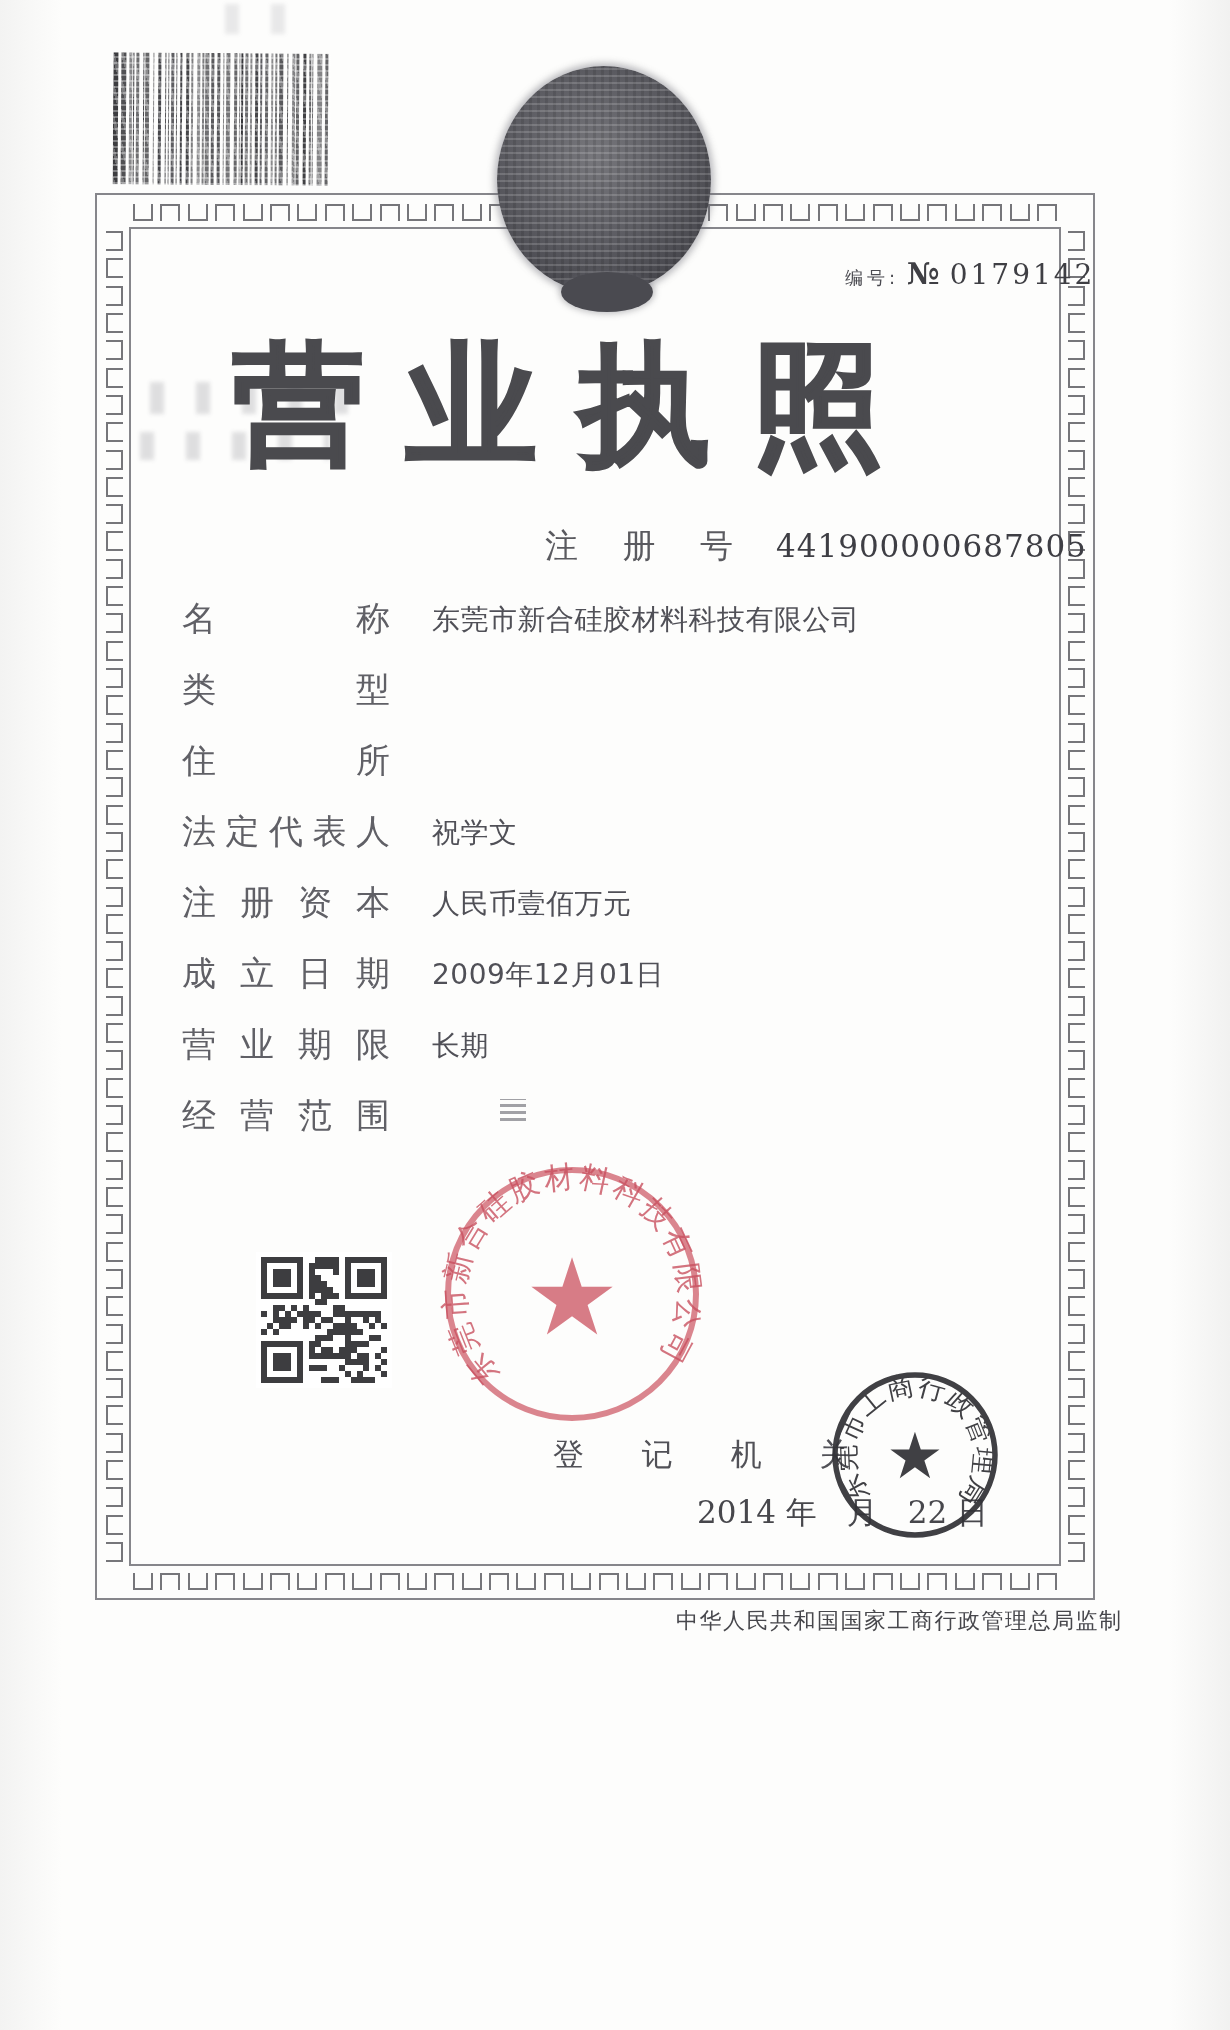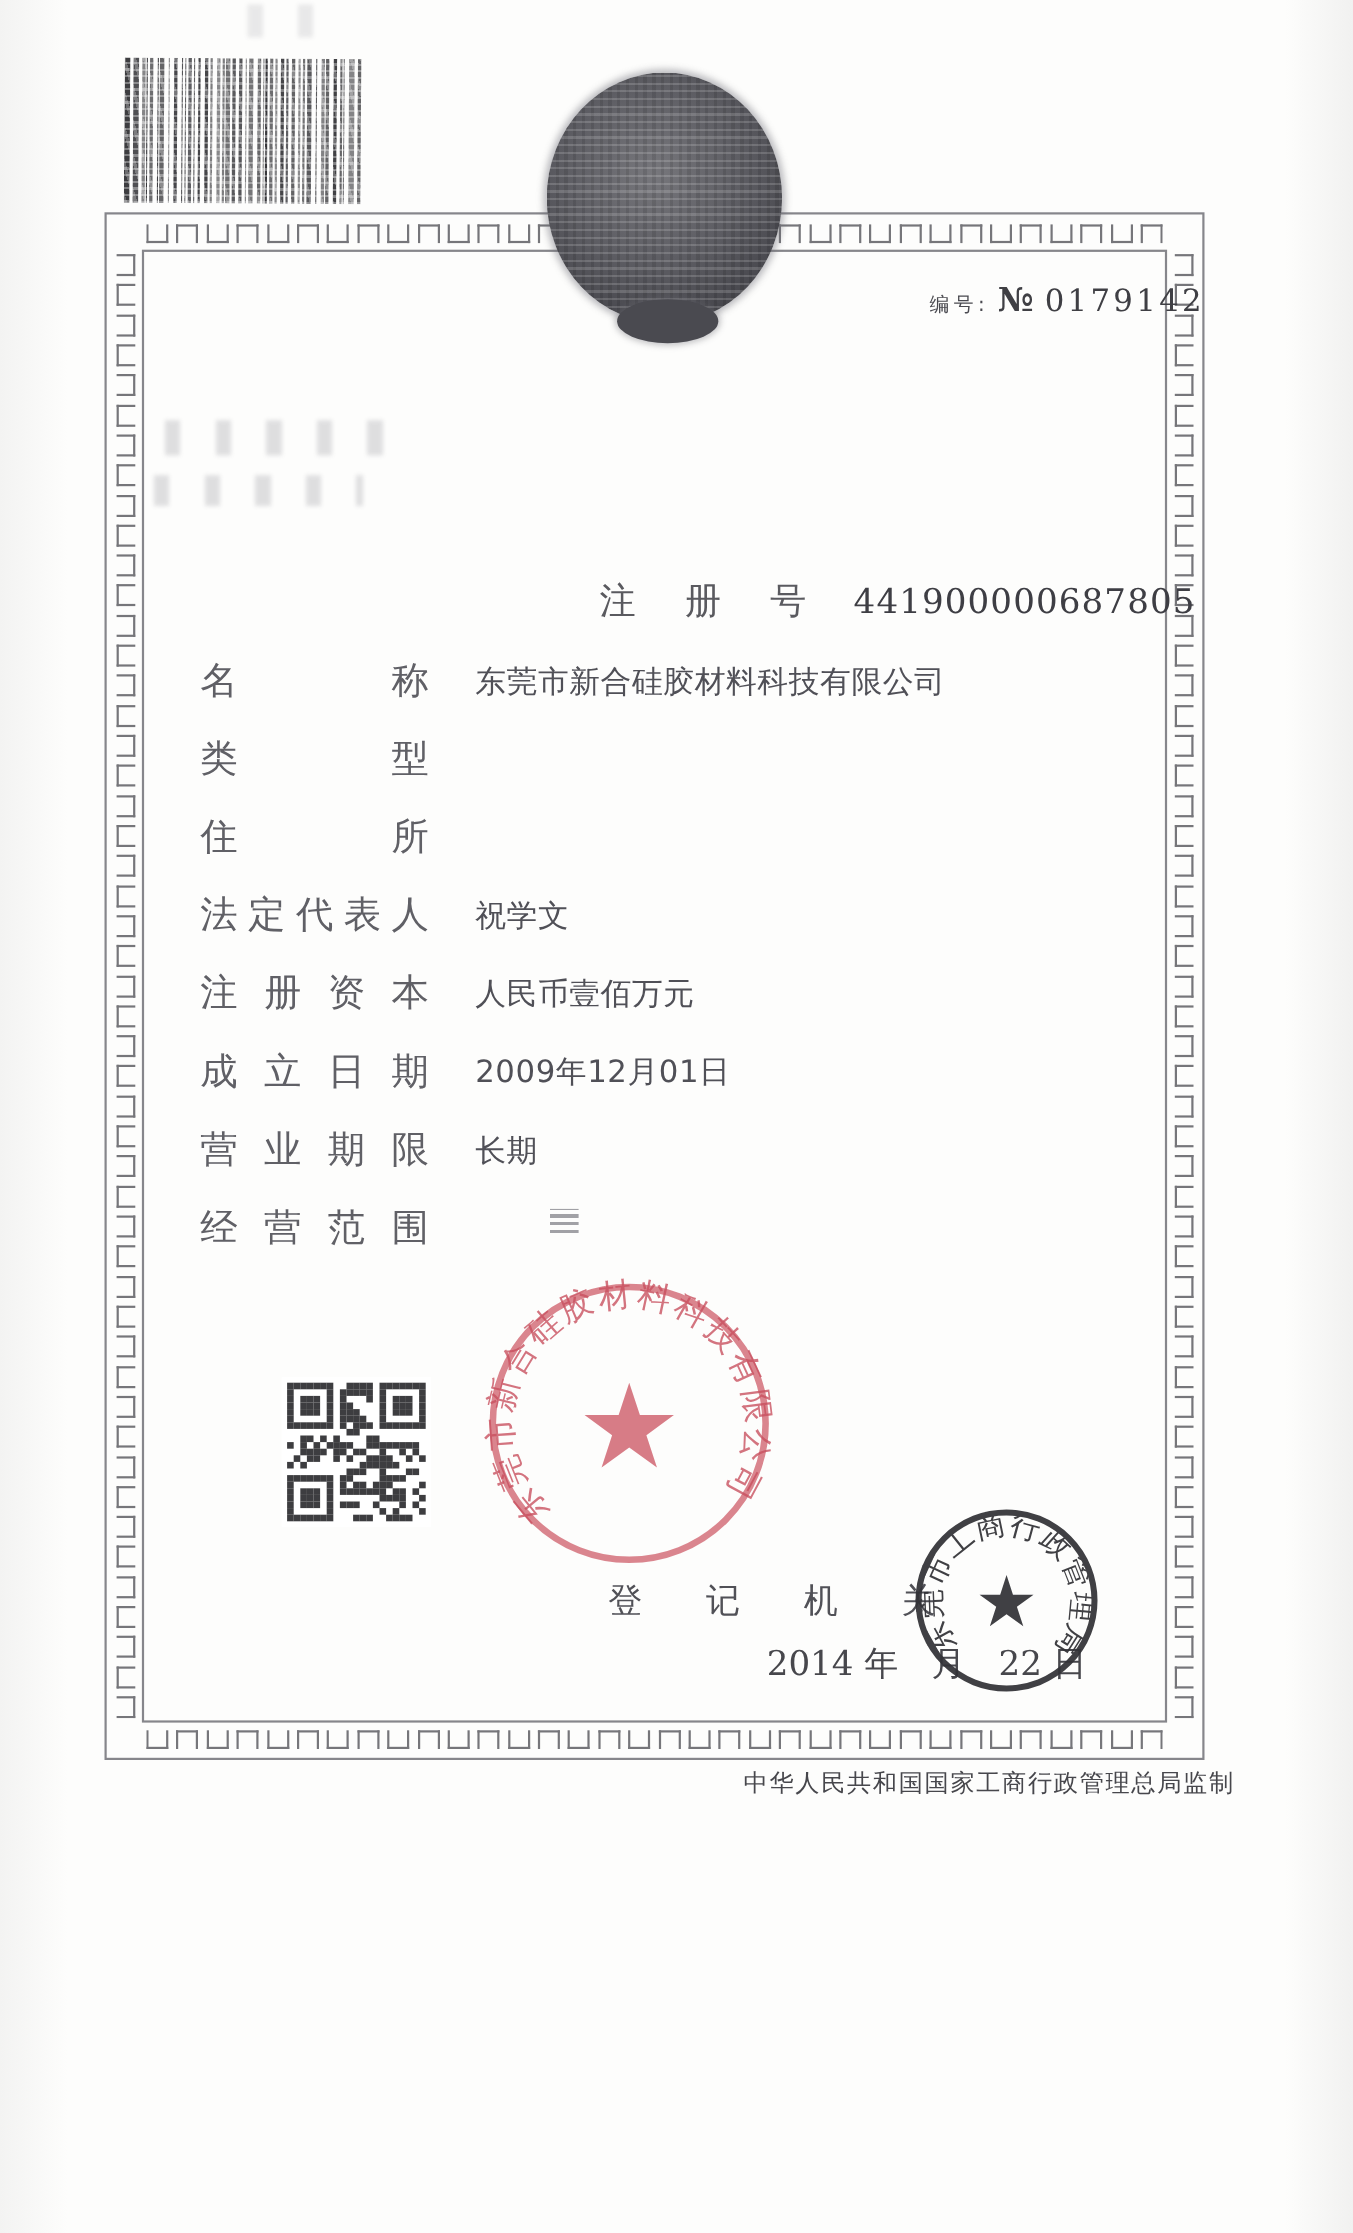--- a/index.html
+++ b/index.html
@@ -321,20 +321,21 @@
 
   <div class="smudge sm1"></div>
   <div class="smudge sm2"></div>
   <div class="smudge sm3"></div>
   <div class="inkmark"></div>
 
   <div class="serial">
     <span class="cjk">编号:</span><span class="nomark">№</span><span class="num">0179142</span>
   </div>
 
+  <div class="title">营业执照</div>
 
   <div class="regno">
     <span class="lbl">注 册 号</span>
     <span class="val">441900000687805</span>
   </div>
 
   <div class="fields" id="fields">
       <div class="frow">
         <div class="flabel">
           <span>名</span>

